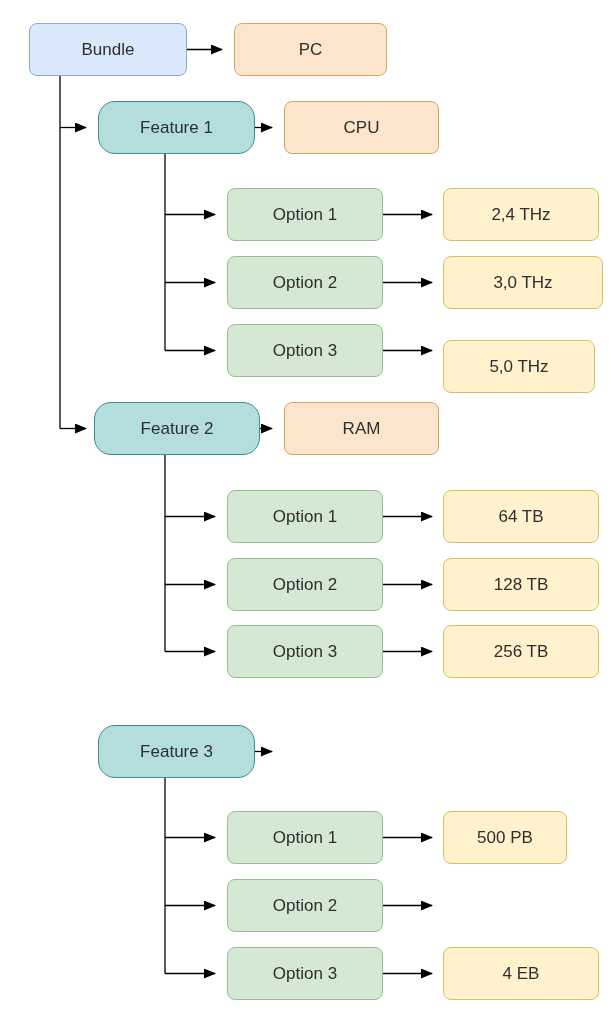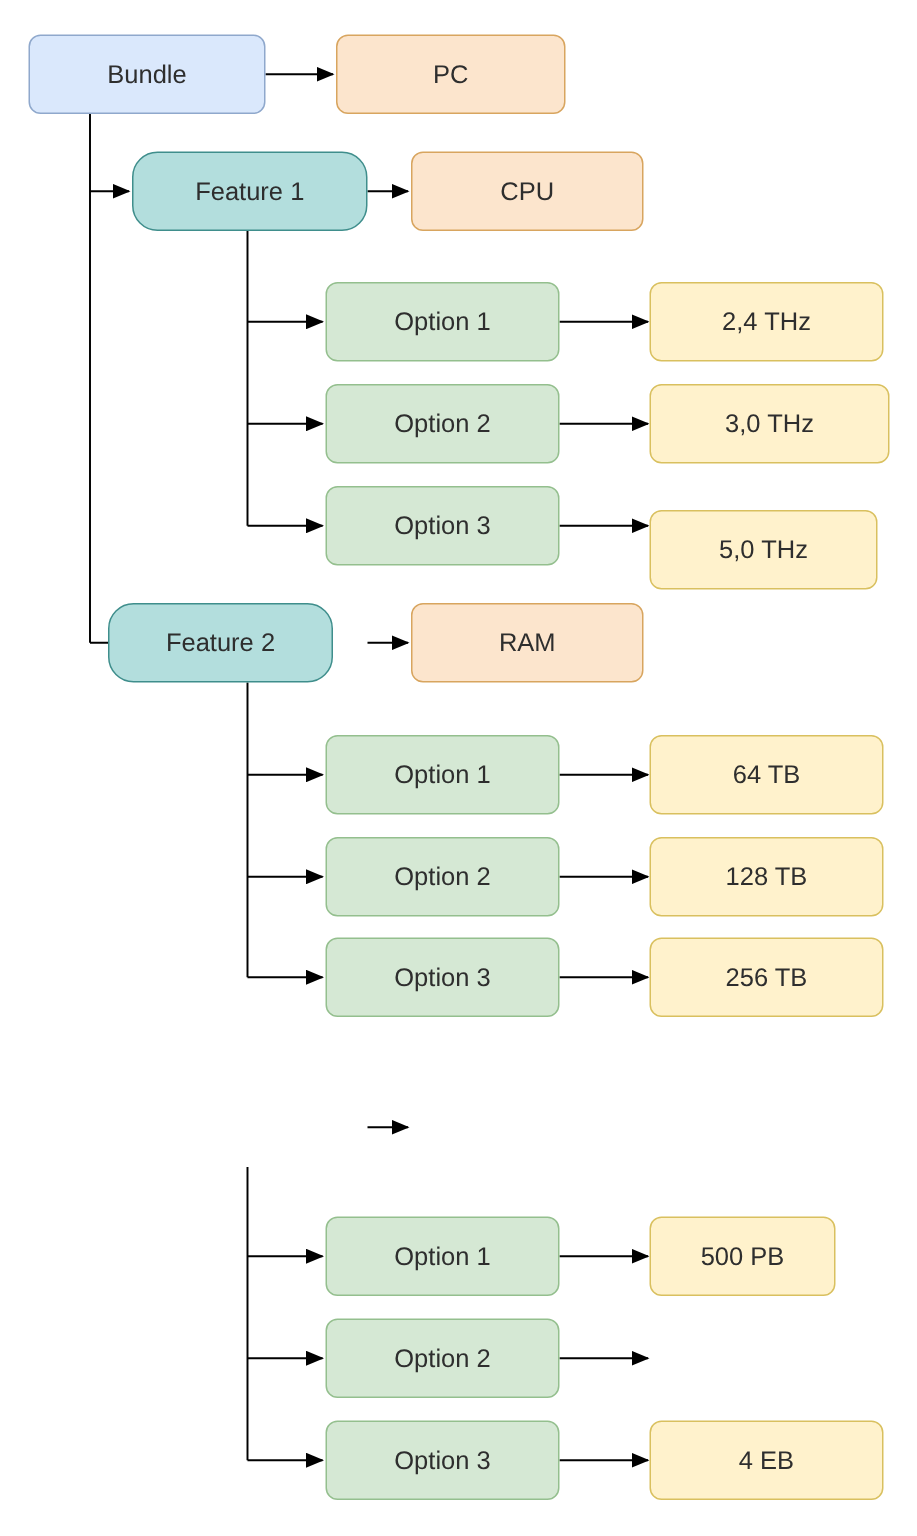--- a/index.html
+++ b/index.html
@@ -19,21 +19,21 @@
   .stage {
     position:relative; width:611px; height:1024px;
     background:var(--background); overflow:hidden;
   }
   .connectors { position:absolute; left:0; top:0; width:611px; height:1024px; }
   .connectors line { stroke:var(--line-color); stroke-width:1.3; }
   .node {
     position:absolute; height:53px; box-sizing:border-box;
     border:1px solid; border-radius:8px;
     display:flex; align-items:center; justify-content:center;
-    font-size:17px; color:var(--text-color); white-space:nowrap;
+    font-size:17px; color:var(--text-color); white-space:nowrap;margin-left:10px;
   }
   .bundle  { background:var(--bundle-fill);  border-color:var(--bundle-stroke); }
   .feature { background:var(--feature-fill); border-color:var(--feature-stroke);border-radius:17px; }
   .product { background:var(--product-fill); border-color:var(--product-stroke);text-align:right; }
   .option  { background:var(--option-fill);  border-color:var(--option-stroke); }
   .value   { background:var(--value-fill);   border-color:var(--value-stroke); }
 </style>
 </head>
 <body>
 
@@ -84,28 +84,29 @@
 
   <div class="node feature" style="left:88px; top:101px; width:157px">Feature 1</div>
   <div class="node product" style="left:274px; top:101px; width:155px">CPU</div>
   <div class="node option" style="left:217px; top:188px; width:156px">Option 1</div>
   <div class="node value" style="left:433px; top:188px; width:156px">2,4 THz</div>
   <div class="node option" style="left:217px; top:256px; width:156px">Option 2</div>
   <div class="node value" style="left:433px; top:256px; width:160px">3,0 THz</div>
   <div class="node option" style="left:217px; top:324px; width:156px">Option 3</div>
   <div class="node value" style="left:433px; top:340px; width:152px">5,0 THz</div>
 
-  <div class="node feature" style="left:72px; top:402px; width:150px">Feature 2</div>
+  <div class="node feature" style="left:84px; top:402px; width:166px">Feature 2</div>
   <div class="node product" style="left:274px; top:402px; width:155px">RAM</div>
   <div class="node option" style="left:217px; top:490px; width:156px">Option 1</div>
   <div class="node value" style="left:433px; top:490px; width:156px">64 TB</div>
   <div class="node option" style="left:217px; top:558px; width:156px">Option 2</div>
   <div class="node value" style="left:433px; top:558px; width:156px">128 TB</div>
   <div class="node option" style="left:217px; top:625px; width:156px">Option 3</div>
   <div class="node value" style="left:433px; top:625px; width:156px">256 TB</div>
 
+  <div class="node feature" style="left:88px; top:725px; width:157px">Feature 3</div>
   <div class="node option" style="left:217px; top:811px; width:156px">Option 1</div>
   <div class="node value" style="left:433px; top:811px; width:124px">500 PB</div>
   <div class="node option" style="left:217px; top:879px; width:156px">Option 2</div>
   <div class="node option" style="left:217px; top:947px; width:156px">Option 3</div>
   <div class="node value" style="left:433px; top:947px; width:156px">4 EB</div>
 
 </div>
 
 </body></html>

